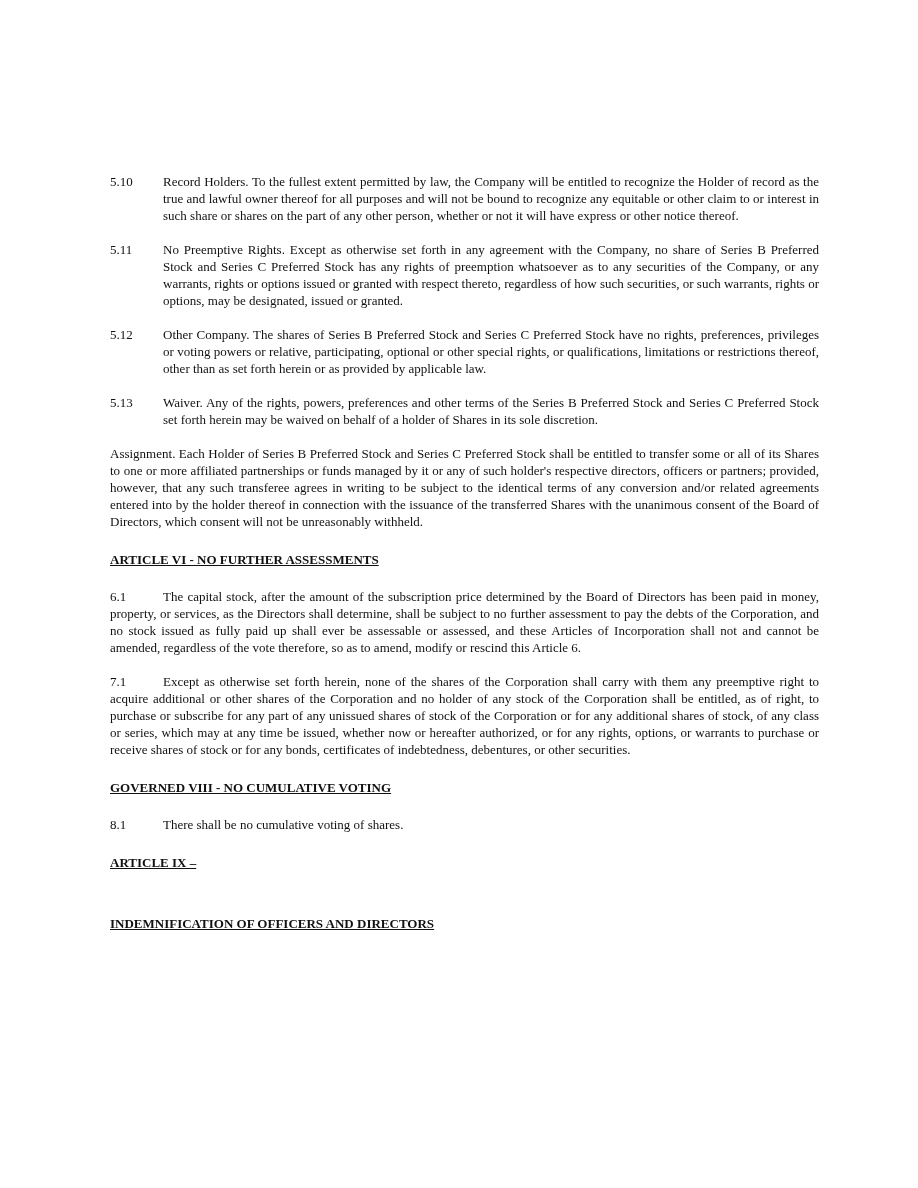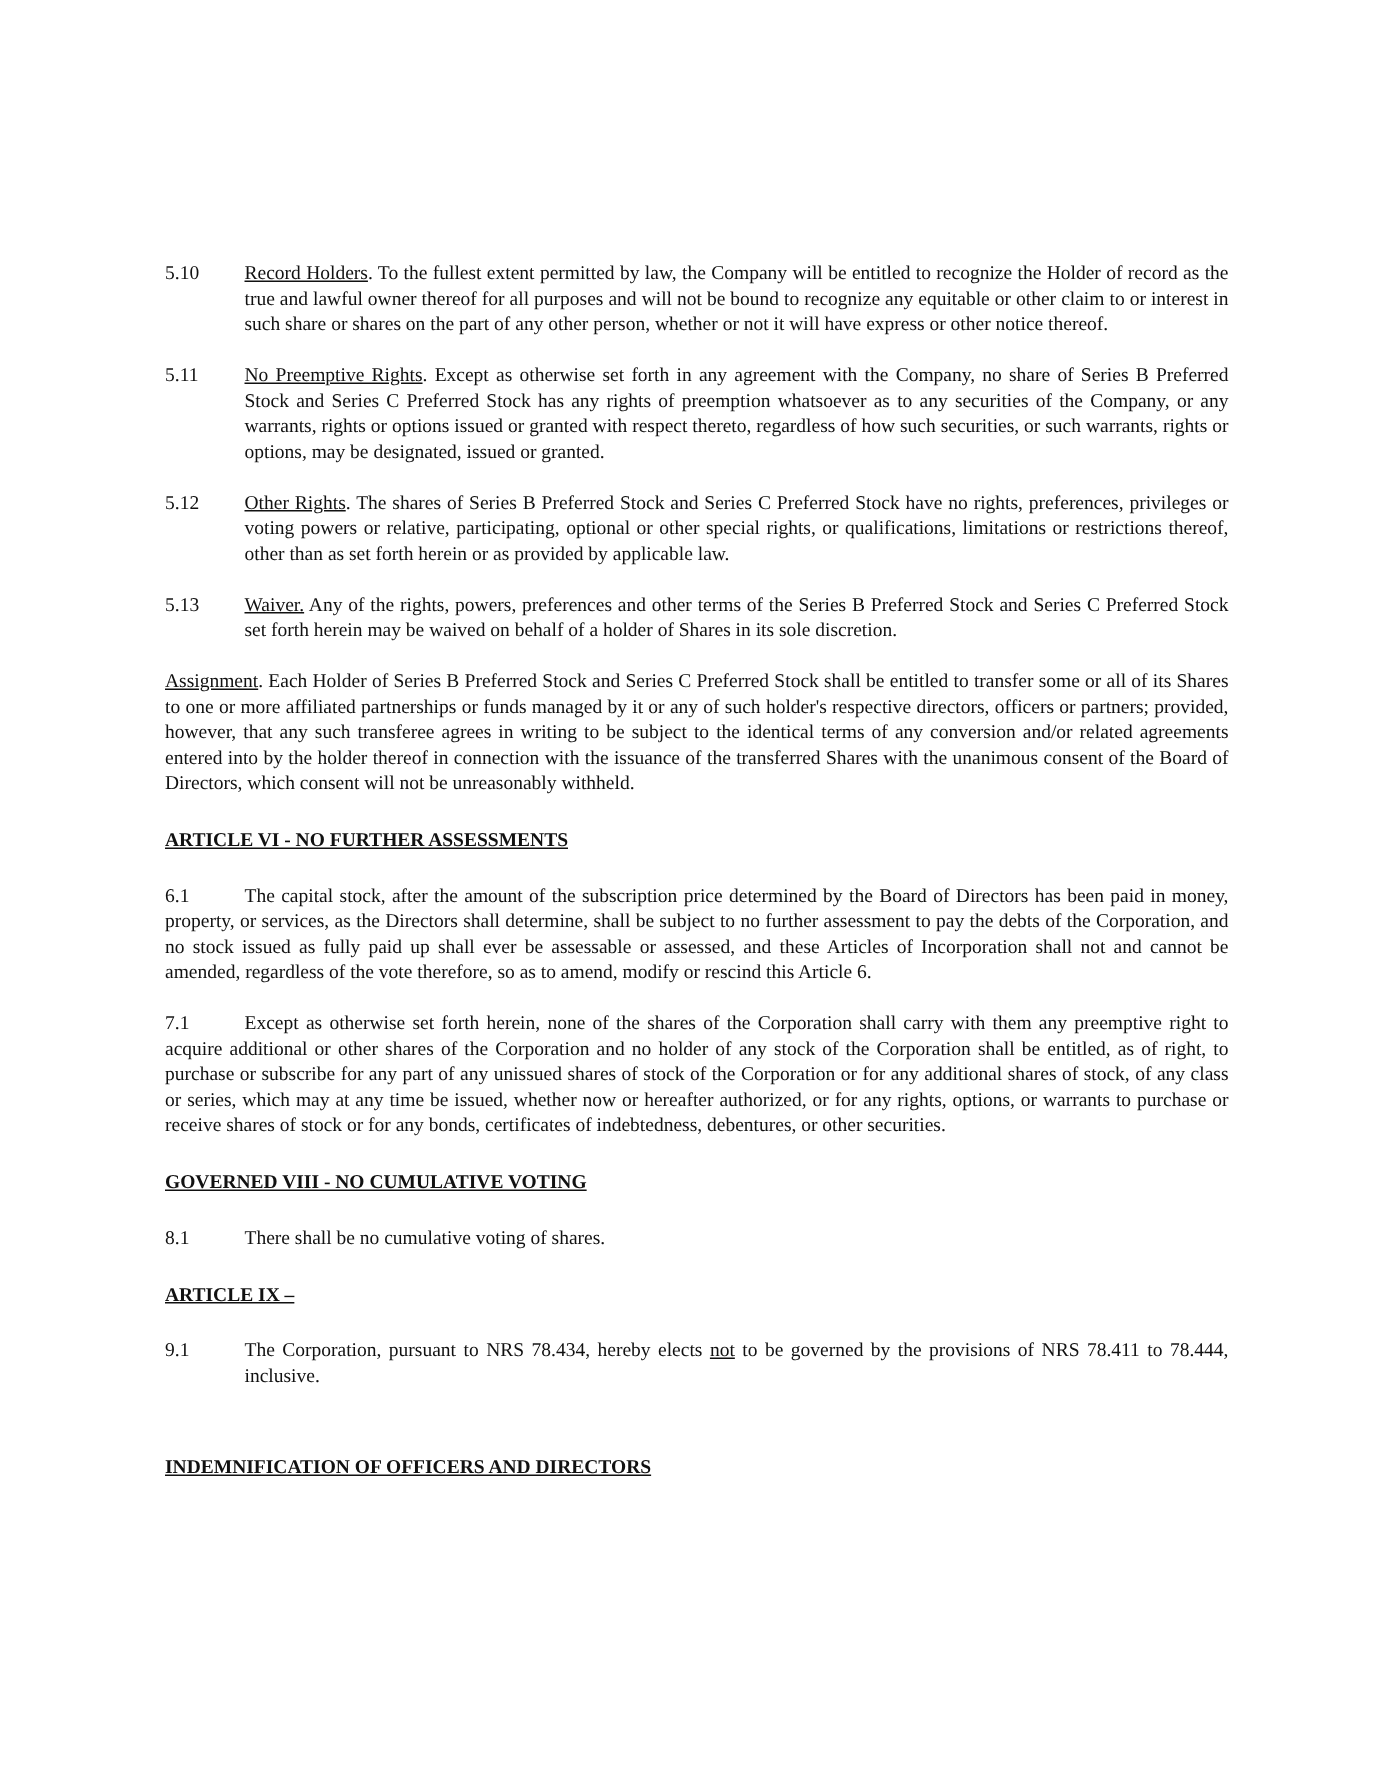--- a/index.html
+++ b/index.html
@@ -11,21 +11,21 @@
     padding: 126px 99px 60px 110px;
     font-family: "Liberation Serif", "DejaVu Serif", serif;
     font-size: 13px;
     line-height: 17px;
     color: #111111;
     margin-top: 47px;
   }
   .item { display: flex; margin: 0 0 17px 0; }
   .item .num { flex: 0 0 53px; width: 53px; }
   .item .txt { flex: 1 1 auto; text-align: justify; }
-  .u { text-decoration: underline; }
+  .u { }
   .article-heading {
     font-weight: bold;
     text-decoration: underline;
     margin: 21px 0 20px 0;
   }
   .article-heading.twoline { line-height: 17px; }
   .article-heading.extra-top { margin-top: 44px; }
   .flowp { text-align: justify; margin: 0 0 17px 0; }
   .pnum { display: inline-block; width: 53px; }
 </style>
@@ -39,21 +39,21 @@
     <div class="txt"><span class="u">Record Holders</span><span>. To the fullest extent permitted by law, the Company will be entitled to recognize the Holder of record as the true and lawful owner thereof for all purposes and will not be bound to recognize any equitable or other claim to or interest in such share or shares on the part of any other person, whether or not it will have express or other notice thereof.</span></div>
   </div>
 
   <div class="item">
     <span class="num">5.11</span>
     <div class="txt"><span class="u">No Preemptive Rights</span><span>. Except as otherwise set forth in any agreement with the Company, no share of Series B Preferred Stock and Series C Preferred Stock has any rights of preemption whatsoever as to any securities of the Company, or any warrants, rights or options issued or granted with respect thereto, regardless of how such securities, or such warrants, rights or options, may be designated, issued or granted.</span></div>
   </div>
 
   <div class="item">
     <span class="num">5.12</span>
-    <div class="txt"><span class="u">Other Rights</span><span>. The shares of Series B Preferred Stock and Series C Preferred Stock have no rights, preferences, privileges or voting powers or relative, participating, optional or other special rights, or qualifications, limitations or restrictions thereof, other than as set forth herein or as provided by applicable law.</span></div>
+    <div class="txt"><span class="u">Other Company</span><span>. The shares of Series B Preferred Stock and Series C Preferred Stock have no rights, preferences, privileges or voting powers or relative, participating, optional or other special rights, or qualifications, limitations or restrictions thereof, other than as set forth herein or as provided by applicable law.</span></div>
   </div>
 
   <div class="item">
     <span class="num">5.13</span>
     <div class="txt"><span class="u">Waiver.</span><span> Any of the rights, powers, preferences and other terms of the Series B Preferred Stock and Series C Preferred Stock set forth herein may be waived on behalf of a holder of Shares in its sole discretion.</span></div>
   </div>
 
   <div class="item">
     <div class="txt"><span class="u">Assignment</span><span>. Each Holder of Series B Preferred Stock and Series C Preferred Stock shall be entitled to transfer some or all of its Shares to one or more affiliated partnerships or funds managed by it or any of such holder's respective directors, officers or partners; provided, however, that any such transferee agrees in writing to be subject to the identical terms of any conversion and/or related agreements entered into by the holder thereof in connection with the issuance of the transferred Shares with the unanimous consent of the Board of Directors, which consent will not be unreasonably withheld.</span></div>
   </div>
@@ -69,22 +69,18 @@
 
   <div class="item">
     <span class="num">8.1</span>
     <div class="txt"><span>There shall be no cumulative voting of shares.</span></div>
   </div>
 
   <div class="article-heading twoline">
     <div>ARTICLE IX –</div>
   </div>
 
-  <div class="item">
-    <span class="num">9.1</span>
-    <div class="txt"><span>The Corporation, pursuant to NRS 78.434, hereby elects </span><span class="u">not</span><span> to be governed by the provisions of NRS 78.411 to 78.444, inclusive.</span></div>
-  </div>
 
   <div class="article-heading twoline extra-top">
     <div>INDEMNIFICATION OF OFFICERS AND DIRECTORS</div>
   </div>
 
 </div>
 
 </body></html>

